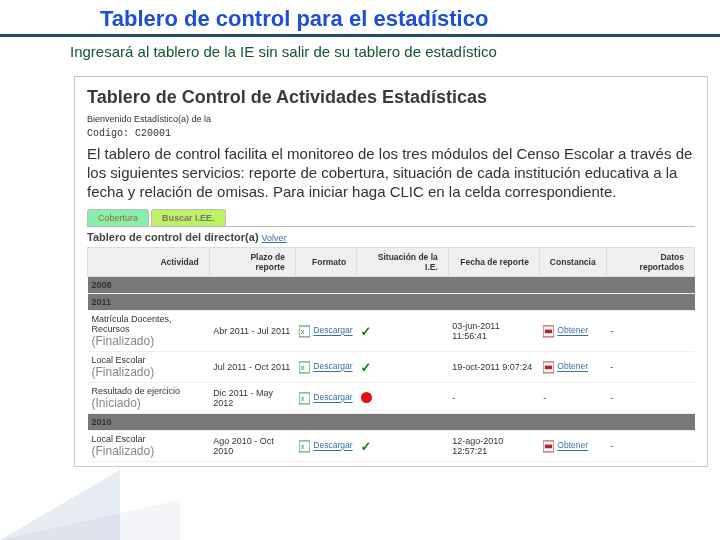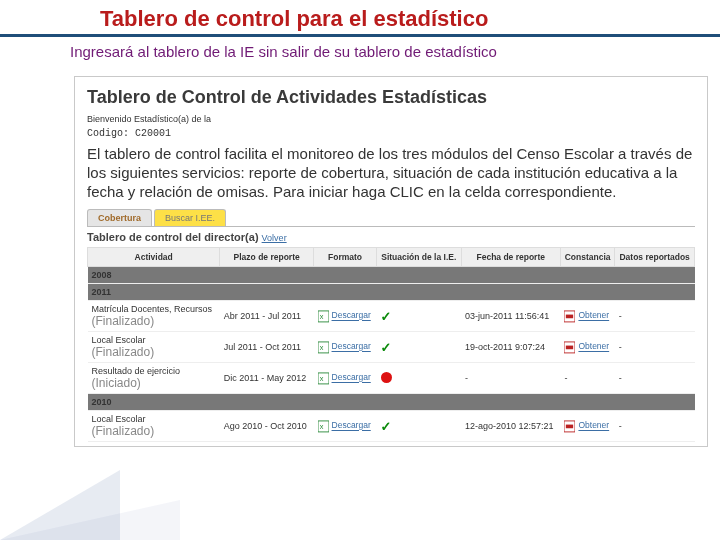--- a/index.html
+++ b/index.html
@@ -1,31 +1,31 @@
 <!DOCTYPE html>
 <html><head>
 <meta charset="utf-8">
 <style>
   * { box-sizing: border-box; margin: 0; padding: 0; }
   body { width: 720px; height: 540px; font-family: Arial, sans-serif; background: #fff; overflow: hidden; }
-  .slide-title { color: #b91c1c; font-size: 22px; font-weight: bold; margin: 6px 0 2px 100px; }
+  .slide-title { color: #1d4ed8; font-size: 22px; font-weight: bold; margin: 6px 0 2px 100px; }
   .title-underline { height: 3px; background: #1f4e79; margin: 0 0 6px 0; }
-  .subtitle { font-size: 15px; color: #701a75; margin: 4px 0 6px 70px; }
+  .subtitle { font-size: 15px; color: #14532d; margin: 4px 0 6px 70px; }
   .app-frame { border: 1px solid #c9c9c9; margin: 16px 12px 0 74px; background: #fff; padding: 8px 12px 4px 12px; font-size: 10px; }
   .app-heading { color: #3a3a3a; font-size: 18px; font-weight: bold; margin: 2px 0 6px 0; }
   .welcome { font-size: 9px; color: #333; margin-bottom: 4px; }
   .code-line { font-size: 10px; color: #333; margin-bottom: 6px; font-family: Liberation Mono, monospace; }
   .desc { font-size: 15px; color: #333; line-height: 1.25; margin-bottom: 8px; }
   .tabs { display: flex; gap: 2px; border-bottom: 1px solid #bbb; margin-bottom: 4px; }
-  .tab { padding: 3px 10px; font-size: 9px; border: 1px solid #bbb; border-bottom: none; background: #fde047; color: #777; border-radius: 3px 3px 0 0; }
-  .tab.active { background: #e5e5e5; color: #a06a2a; font-weight: bold; }
+  .tab { padding: 3px 10px; font-size: 9px; border: 1px solid #bbb; border-bottom: none; background: #bef264; color: #777; border-radius: 3px 3px 0 0; font-weight: bold; }
+  .tab.active { background: #86efac; color: #a06a2a; font-weight: normal; }
   .panel-title { font-size: 11px; font-weight: bold; color: #444; margin: 4px 0; }
   .panel-title .volver { font-weight: normal; color: #3b6ea5; font-size: 9px; text-decoration: underline; }
   table.grid { width: 100%; border-collapse: collapse; font-size: 9px; }
-  table.grid th { background: #efefef; border: 1px solid #ddd; padding: 4px 3px; font-size: 8.5px; color: #333; text-align: center; }
+  table.grid th { background: #efefef; border: 1px solid #ddd; padding: 4px 10px; font-size: 8.5px; color: #333; text-align: right; }
   .year-row td { background: #787878; color: #fff; font-weight: bold; padding: 2px 5px; font-size: 9px; }
   table.grid td { border-bottom: 1px solid #eee; padding: 3px 4px; vertical-align: middle; color: #333; }
   .act-name { font-size: 9px; }
   .act-status { color: #888; font-size: 12px; }
   .dl-cell, .obt-cell { white-space: nowrap; }
   .dl-icon, .pdf-icon { display: inline-block; width: 11px; height: 12px; vertical-align: middle; margin-right: 3px; }
   .dl-link { color: #3b6ea5; text-decoration: underline; font-size: 8.5px; }
   .check { color: #0a8a0a; font-size: 13px; font-weight: bold; }
   .red-dot { display:inline-block; width:11px; height:11px; background:#d11; border-radius:50%; }
   .decor { position:absolute; left:0; bottom:0; width:0; height:0; border-left:120px solid transparent; border-bottom:70px solid rgba(60,90,150,.12); }

